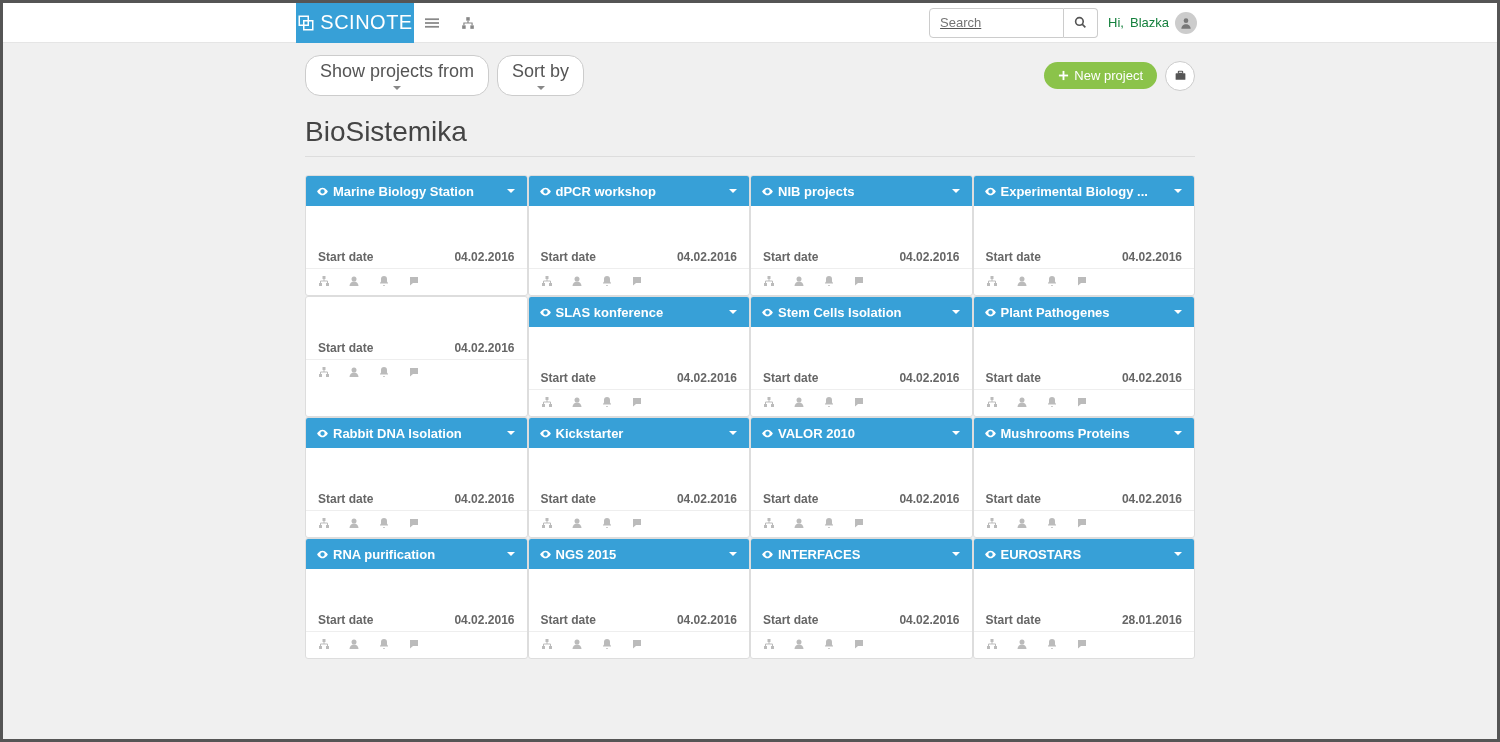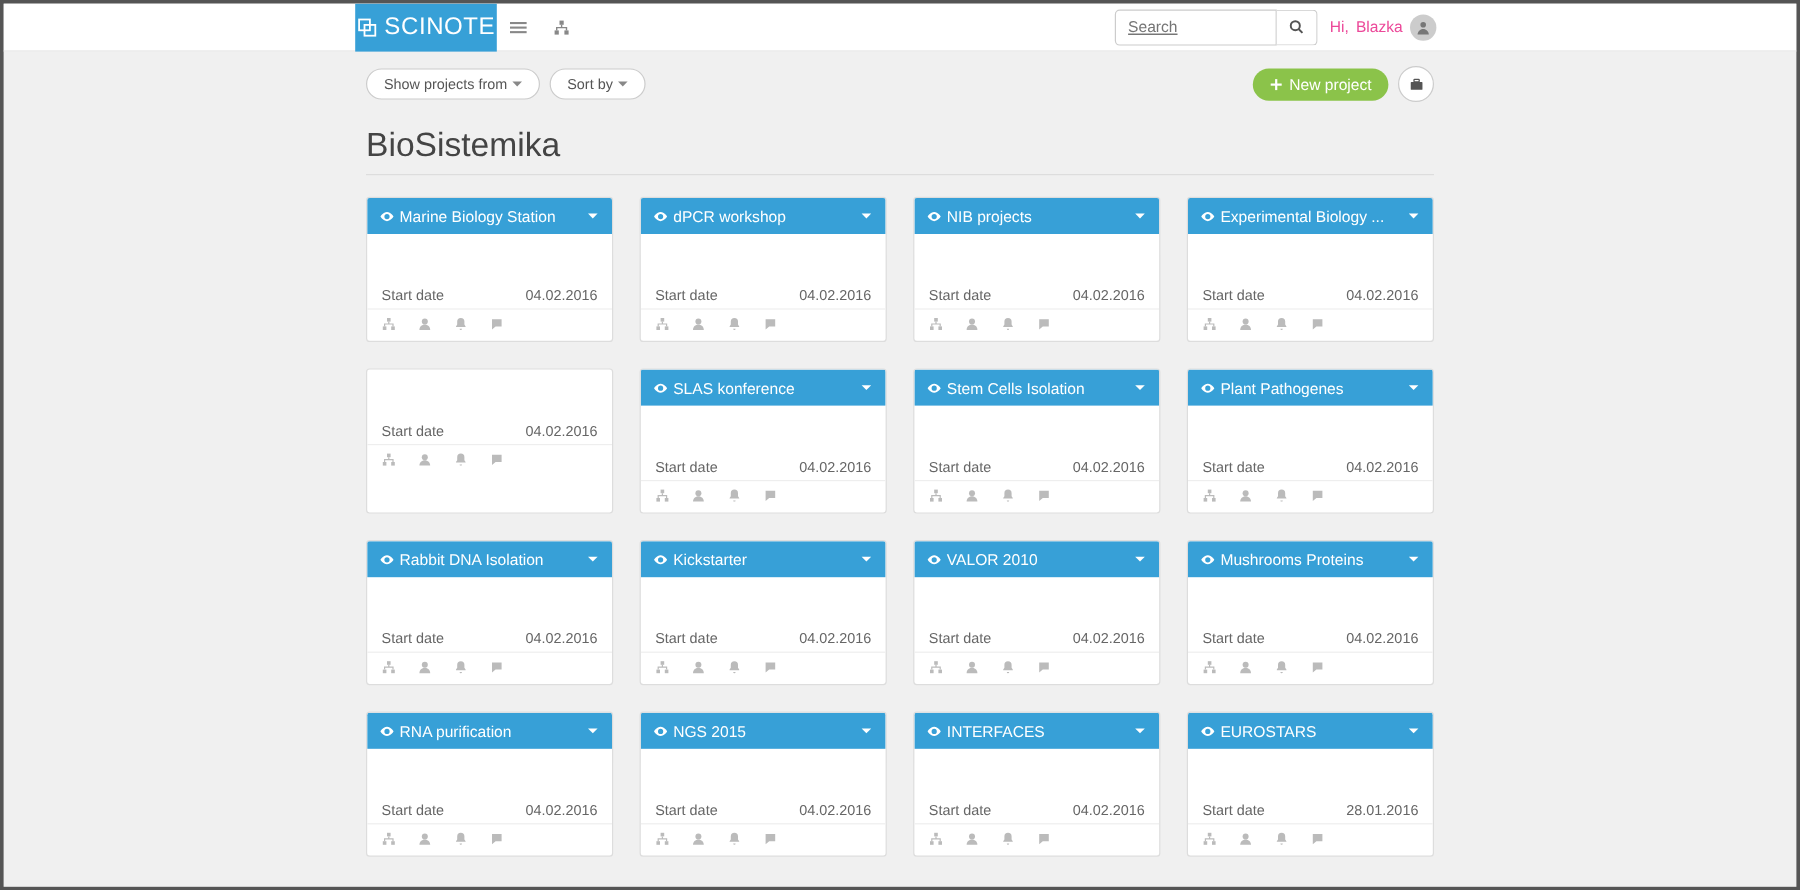--- a/index.html
+++ b/index.html
@@ -66,21 +66,21 @@
       background: #fff;
       border-radius: 0 4px 4px 0;
       color: #555;
       cursor: pointer;
       display: flex;
       align-items: center;
       justify-content: center;
     }
     .greeting {
       font-size: 13px;
-      color: #ec4899;
+      color: #15803d;
       display: flex;
       align-items: center;
       gap: 6px;
       justify-content: space-between;
     }
     .avatar {
       width: 22px;
       height: 22px;
       border-radius: 50%;
       background: #ccc;
@@ -99,26 +99,27 @@
       display: flex;
       align-items: center;
       gap: 8px;
       margin-bottom: 20px;
     }
     .btn-outline {
       background: #fff;
       border: 1px solid #ccc;
       border-radius: 15px;
       padding: 5px 14px;
-      font-size: 12px;
+      font-size: 18px;
       color: #555;
       cursor: pointer;
       display: flex;
       align-items: center;
       gap: 4px;
+      flex-direction: column;
     }
     .caret {
       display: inline-block;
       width: 0; height: 0;
       border-left: 4px solid transparent;
       border-right: 4px solid transparent;
       border-top: 4px solid #888;
     }
     .btn-green {
       background: #8bc34a;
@@ -153,21 +154,21 @@
       margin-bottom: 8px;
     }
     .title-rule {
       border: none;
       border-top: 1px solid #ddd;
       margin-bottom: 18px;
     }
     .grid {
       display: grid;
       grid-template-columns: repeat(4, 1fr);
-      gap: 22px;
+      font-weight: bold;
     }
     .card {
       background: #fff;
       border: 1px solid #ddd;
       border-radius: 3px;
       overflow: hidden;
     }
     .card-header {
       background: #37a0d7;
       color: #fff;

